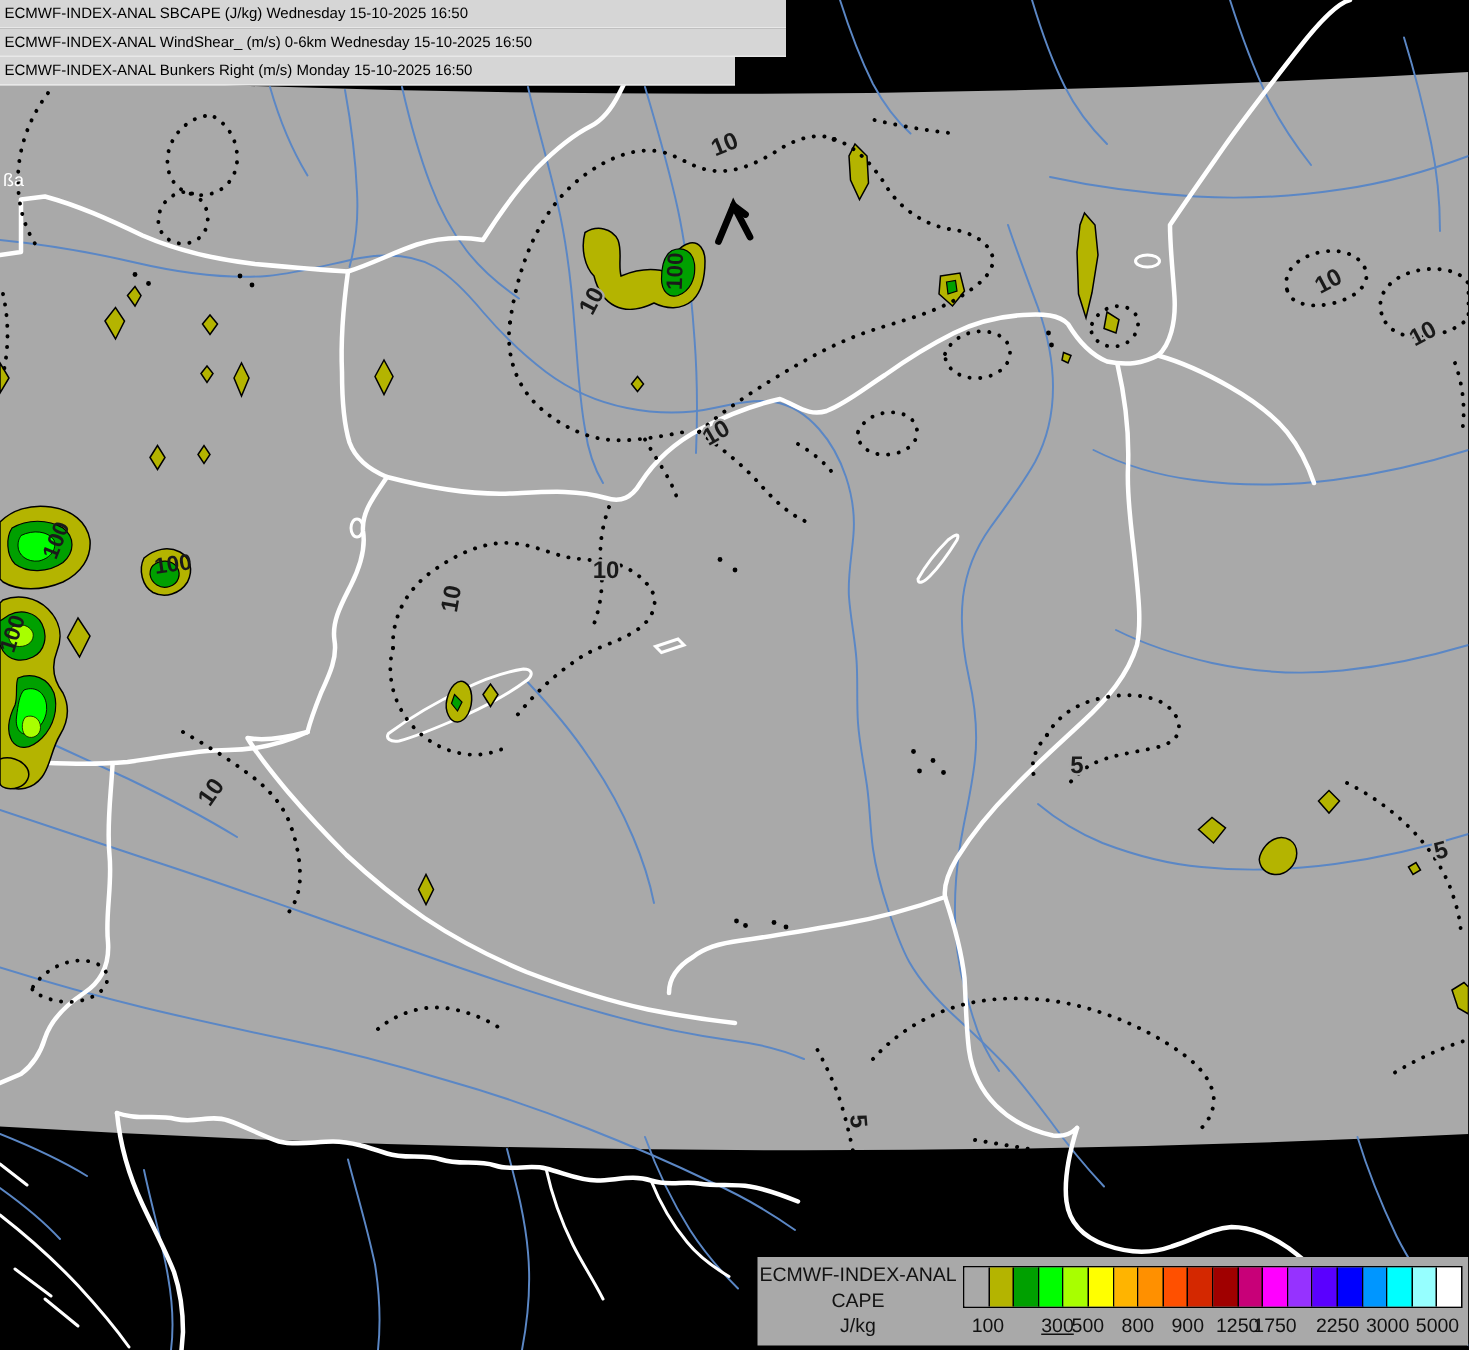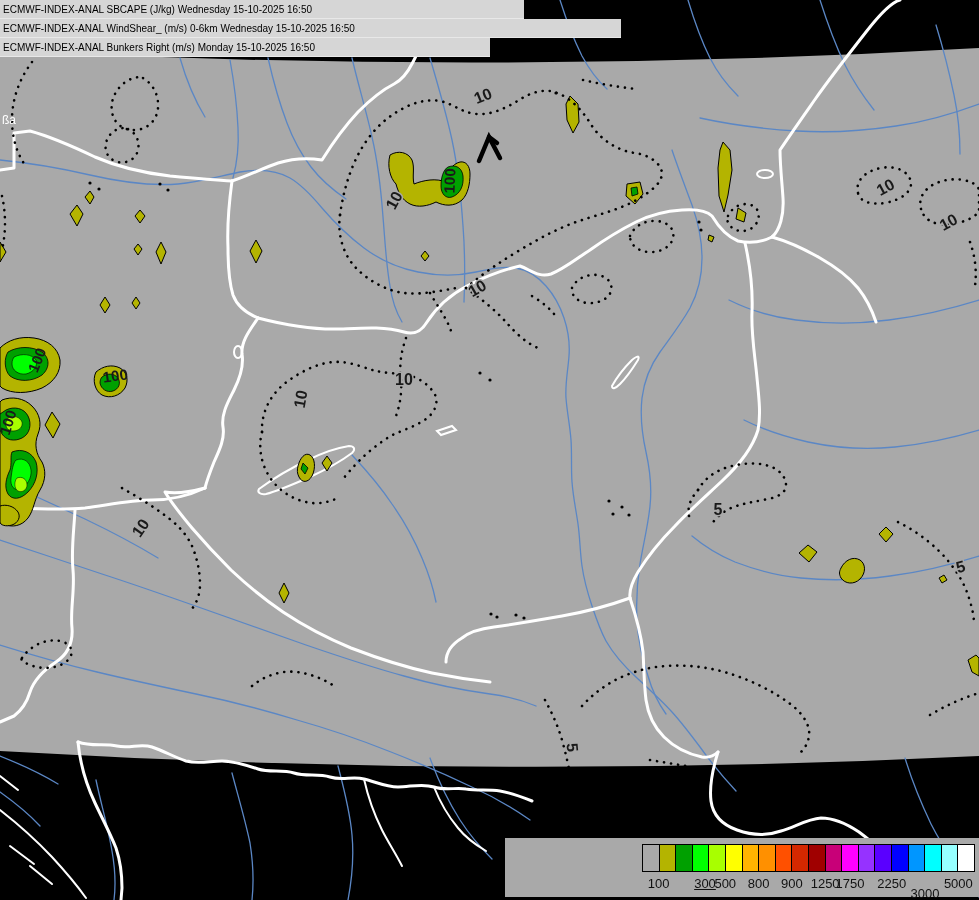--- a/index.html
+++ b/index.html
@@ -23,21 +23,21 @@
   .cape-label{font:bold 15px "Liberation Sans",sans-serif;fill:var(--labeltext,#1a1a1a);
              text-anchor:middle;paint-order:stroke;stroke-width:0;}
   .edge-label{font:12px "Liberation Sans",sans-serif;fill:#fff;}
   .arrow{fill:none;stroke:#000;stroke-width:4.5;stroke-linecap:round;stroke-linejoin:miter;}
 
   #titlebars{position:absolute;left:0;top:0;z-index:5;}
   .titlebar{background:var(--titlebg,#d6d6d6);color:var(--titletext,#000);
             height:19px;line-height:19px;font-size:10px;padding:0 4px 0 3px;
             white-space:nowrap;overflow:hidden;border-bottom:1px solid #e8e8e8;
             box-sizing:border-box;}
-  .tb1{width:524px;} .tb2{width:621px;} .tb3{width:490px;}
+  .tb1{width:524px;} .tb2{width:524px;} .tb3{width:490px;}
 
   #legend{position:absolute;left:505px;top:838px;width:474px;height:59px;
           background:var(--land,#a9a9a9);z-index:5;}
   #legend-titles{position:absolute;left:0;top:3px;width:134px;text-align:center;
                  color:#111;font-size:13px;line-height:17px;}
   #colorbar{position:absolute;left:137px;top:6px;width:333px;height:28px;display:flex;
             border:1px solid #000;box-sizing:border-box;}
   .cbar-cell{flex:1 1 0;border-right:1px solid #000;}
   .cbar-cell:last-child{border-right:none;}
   #cbar-ticks{position:absolute;left:137px;top:38px;width:333px;height:16px;}
@@ -237,20 +237,25 @@
       </g>
 </svg>
 
 <div id="titlebars">
   <div class="titlebar tb1">ECMWF-INDEX-ANAL SBCAPE (J/kg) Wednesday 15-10-2025 16:50</div>
   <div class="titlebar tb2">ECMWF-INDEX-ANAL WindShear_ (m/s) 0-6km Wednesday 15-10-2025 16:50</div>
   <div class="titlebar tb3">ECMWF-INDEX-ANAL Bunkers Right (m/s) Monday 15-10-2025 16:50</div>
 </div>
 
 <div id="legend">
+  <div id="legend-titles">
+    <div>ECMWF-INDEX-ANAL</div>
+    <div>CAPE</div>
+    <div>J/kg</div>
+  </div>
   <div id="colorbar">
         <div class="cbar-cell" style="background: rgb(169, 169, 169);"></div>
         <div class="cbar-cell" style="background: rgb(180, 180, 0);"></div>
         <div class="cbar-cell" style="background: rgb(0, 160, 0);"></div>
         <div class="cbar-cell" style="background: rgb(0, 255, 0);"></div>
         <div class="cbar-cell" style="background: rgb(168, 255, 0);"></div>
         <div class="cbar-cell" style="background: rgb(255, 255, 0);"></div>
         <div class="cbar-cell" style="background: rgb(255, 180, 0);"></div>
         <div class="cbar-cell" style="background: rgb(255, 144, 0);"></div>
         <div class="cbar-cell" style="background: rgb(255, 80, 0);"></div>
@@ -268,18 +273,18 @@
       </div>
   <div id="cbar-ticks">
         <span class="cbar-tick" style="left: 16.65px;">100</span>
         <span class="cbar-tick" style="left: 63px; text-decoration: underline;">300</span>
         <span class="cbar-tick" style="left: 83.25px;">500</span>
         <span class="cbar-tick" style="left: 116.55px;">800</span>
         <span class="cbar-tick" style="left: 149.85px;">900</span>
         <span class="cbar-tick" style="left: 183.15px;">1250</span>
         <span class="cbar-tick" style="left: 208px;">1750</span>
         <span class="cbar-tick" style="left: 249.75px;">2250</span>
-        <span class="cbar-tick" style="left: 283.05px; margin-top: 10px;">3000</span>
+        <span class="cbar-tick" style="left: 283.05px;">3000</span>
         <span class="cbar-tick" style="left: 316.35px;">5000</span>
       </div>
 </div>
 
 </div>
 
 </body></html>

